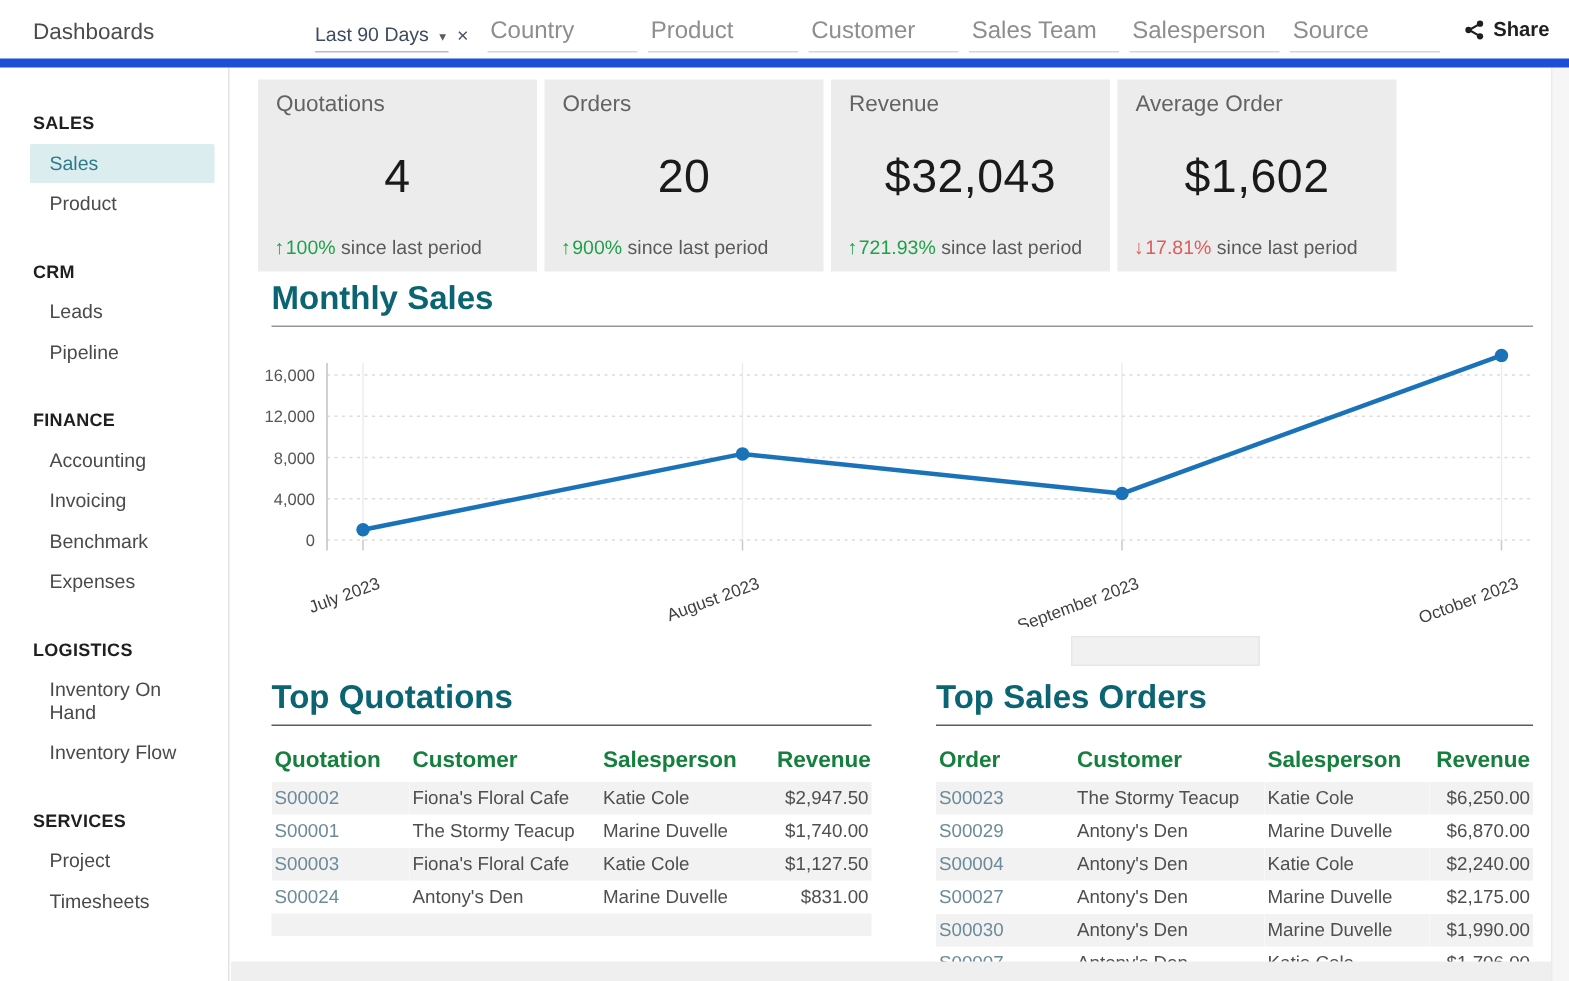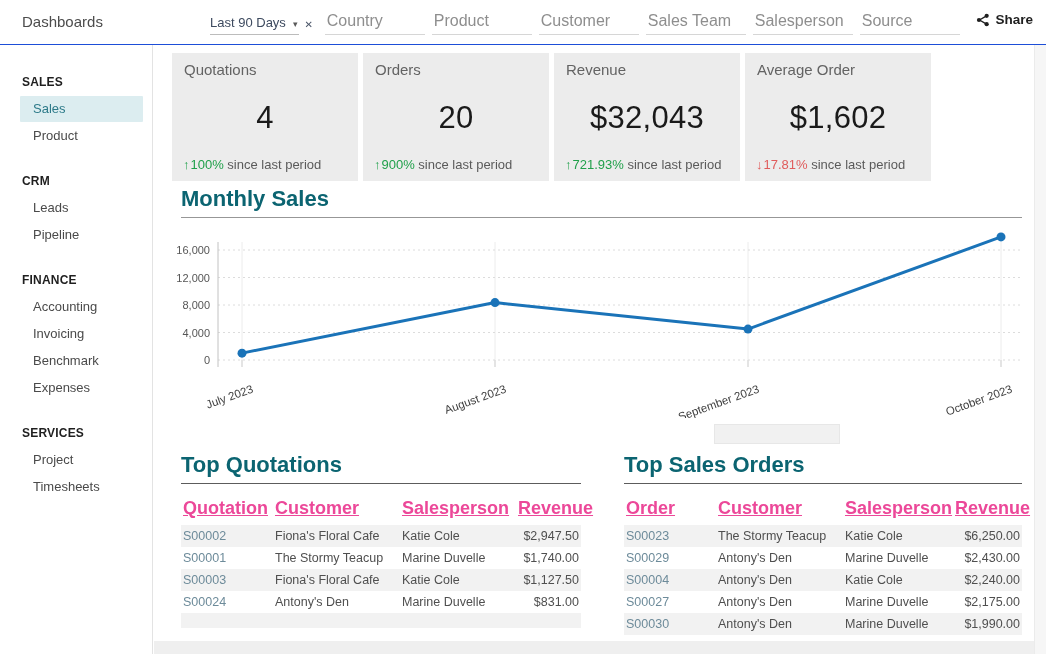--- a/index.html
+++ b/index.html
@@ -4,21 +4,21 @@
 <style>
   * { margin:0; padding:0; box-sizing:border-box; }
   html,body { width:1046px; height:654px; }
   body {
     font-family:"Liberation Sans","DejaVu Sans",sans-serif;
     background:#ffffff; position:relative; overflow:hidden; color:#444;
   }
 
   
   .topbar { position:absolute; left:0; top:0; width:1046px; height:45px;
-            background:#fff; border-bottom:1px solid #1d4ed8; z-index:5; }
+            background:#fff; border-bottom:6px solid #1d4ed8; z-index:5; }
   .tb-title { position:absolute; left:22px; top:13px; font-size:15px; color:#4c4c4c; }
   .tb-filters { position:absolute; left:210px; top:9px; display:flex; align-items:flex-end; }
   .facet { display:flex; align-items:baseline; border-bottom:1px solid #bcbcbc;
            padding:3px 2px 4px 0; cursor:pointer; }
   .facet-label { font-size:13px; color:#3d4a5f; }
   .facet-caret { font-size:9px; color:#5a5a5a; margin-left:7px; }
   .facet-clear { font-size:10px; font-weight:bold; color:#4a5568; margin:0 12px 0 5px;
                  position:relative; top:-5px; cursor:pointer; }
   .flt-input { border:none; outline:none; border-bottom:1px solid #d6d6d6; width:100px;
                margin-right:7px; font-size:16px; color:#555; padding:3px 2px 4px;
@@ -61,21 +61,21 @@
   svg text.xtick { font-size:11.5px; fill:#3f3f3f; font-family:"Liberation Sans",sans-serif; }
   .chart-hscroll { position:absolute; left:714px; top:424px; width:126px; height:20px;
                    background:#f1f1f1; border:1px solid #e7e7e7; }
 
   
   .tables-row { position:absolute; left:181px; top:452px; display:flex; gap:43px; }
   .tbl-block { width:400px; }
   .tbl-block.right { width:398px; }
   .tbl-block .rule { margin-top:5px; border-bottom:1px solid #5c5c5c; }
   table { border-collapse:collapse; table-layout:fixed; width:100%; margin-top:9px; }
-  th { text-align:left; font-size:18px; color:#ec4899; padding:5px 2px 6px;text-decoration:underline; }
+  th { text-align:left; font-size:15px; color:#15803d; padding:5px 2px 6px; }
   td { font-size:12.5px; color:#4f4f4f; padding:4px 2px; height:21px;
        white-space:nowrap; overflow:hidden; }
   tbody tr:nth-child(odd) td { background:#f2f2f2; }
   td.rec { color:#6d8b9a; cursor:pointer; }
   th.num, td.num { text-align:right; }
   .empty-stripe { width:400px; height:15px; background:#f2f2f2; }
 
   
   .bottom-strip { position:absolute; left:154px; top:641px; width:880px; height:13px;
                   background:#efefef; }
@@ -147,20 +147,29 @@
             <div class="nav-item">Accounting</div>
 
             <div class="nav-item">Invoicing</div>
 
             <div class="nav-item">Benchmark</div>
 
             <div class="nav-item">Expenses</div>
           </div>
       </div>
 
+      <div class="nav-section">
+        <div class="nav-section-label">LOGISTICS</div>
+        <div>
+
+            <div class="nav-item">Inventory On Hand</div>
+
+            <div class="nav-item">Inventory Flow</div>
+          </div>
+      </div>
 
       <div class="nav-section">
         <div class="nav-section-label">SERVICES</div>
         <div>
 
             <div class="nav-item">Project</div>
 
             <div class="nav-item">Timesheets</div>
           </div>
       </div>
@@ -320,21 +329,21 @@
             <td class="rec">S00023</td>
             <td>The Stormy Teacup</td>
             <td>Katie Cole</td>
             <td class="num">$6,250.00</td>
           </tr>
 
           <tr>
             <td class="rec">S00029</td>
             <td>Antony's Den</td>
             <td>Marine Duvelle</td>
-            <td class="num">$2,430.00</td>
+            <td class="num">$6,870.00</td>
           </tr>
 
           <tr>
             <td class="rec">S00004</td>
             <td>Antony's Den</td>
             <td>Katie Cole</td>
             <td class="num">$2,240.00</td>
           </tr>
 
           <tr>

